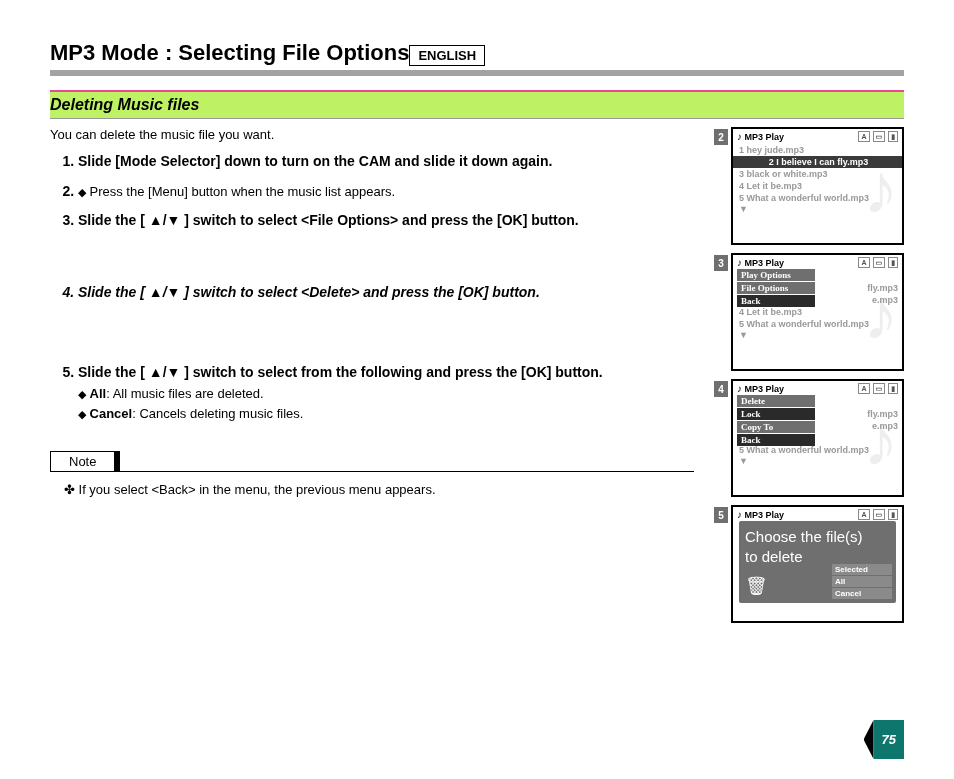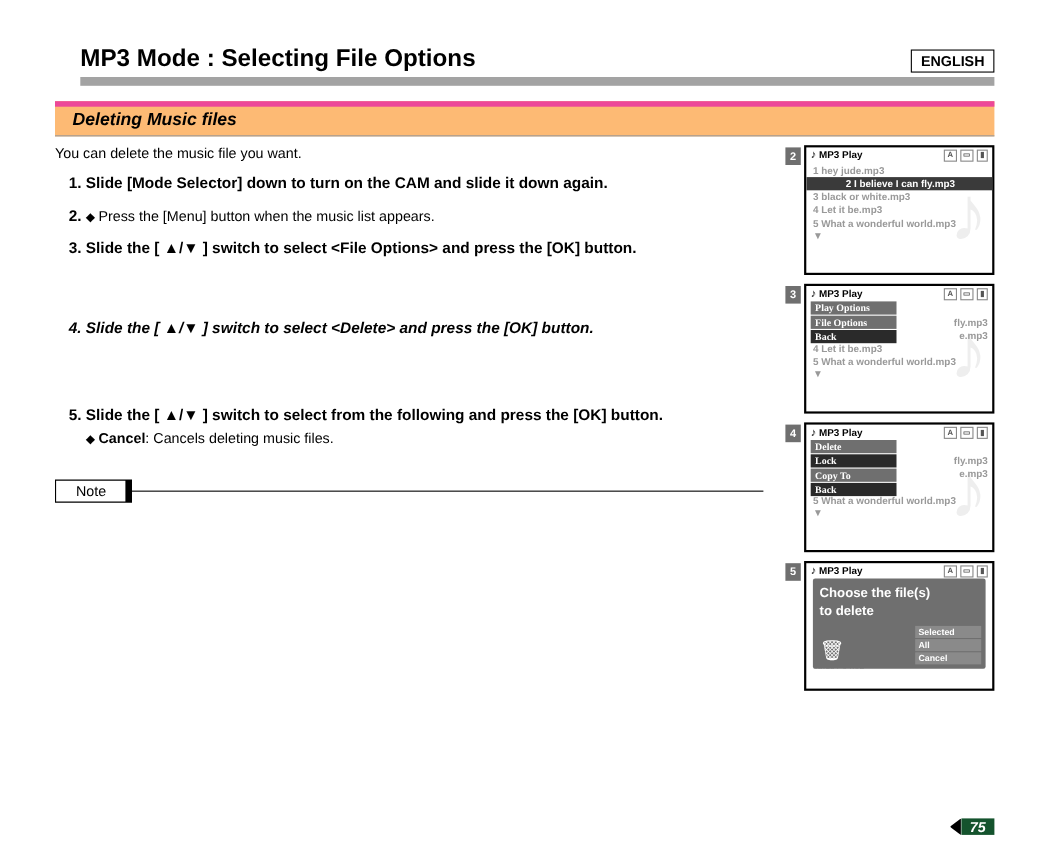--- a/index.html
+++ b/index.html
@@ -1,33 +1,33 @@
 <!DOCTYPE html>
 <html><head>
 <meta charset="utf-8">
 <style>
   * { box-sizing: border-box; margin: 0; padding: 0; }
   body { font-family: Arial, Helvetica, sans-serif; background: #fff; width: 954px; height: 779px; position: relative; padding: 40px 50px 30px 50px; font-size: 13px; color: #000; }
-  .header-row { display: flex; justify-content: space-between; align-items: flex-end; border-bottom: 8px solid #a3a3a3; padding-bottom: 4px; margin-bottom: 14px; margin-left: 23px; }
+  .header-row { display: flex; align-items: flex-end; border-bottom: 6px solid #a3a3a3; padding-bottom: 4px; margin-bottom: 14px; }
   .page-title { font-size: 22px; font-weight: bold; }
   .lang-badge { border: 1.5px solid #000; padding: 2px 8px; font-weight: bold; font-size: 13px; }
-  .subtitle-bar { background: #fdba74; font-weight: bold; font-style: italic; font-size: 16px; padding: 4px 16px; margin-bottom: 8px; border-top: 5px solid #ec4899; border-bottom: 1px solid #999;}
+  .subtitle-bar { background: #bef264; font-weight: bold; font-style: italic; font-size: 16px; padding: 4px 0; margin-bottom: 8px; border-top: 2px solid #ec4899; border-bottom: 1px solid #999;}
   .content-area { display: flex; gap: 20px; }
   .left-col { flex: 1; }
   .right-col { width: 190px; display: flex; flex-direction: column; gap: 8px; }
   .intro { margin-bottom: 10px; }
   ol.steps { list-style: decimal; padding-left: 28px; }
   ol.steps > li { font-weight: bold; margin-bottom: 10px; line-height: 1.4; font-size: 14px; }
   ol.steps > li .sub { font-weight: normal; font-size: 13px; margin-top: 2px; margin-left: 0; }
   .sub::before { content: "◆ "; font-size: 11px; }
   .sub b { font-weight: bold; }
   .gap-step4 { margin-top: 53px; font-style: italic; }
   .gap-step5 { margin-top: 60px; }
   .note-box { margin-top: 28px; }
-  .note-label-row { display: flex; align-items: center; }
+  .note-label-row { display: flex; align-items: flex-end; }
   .note-label { border: 1px solid #000; border-right: 6px solid #000; padding: 2px 18px; font-size: 13px; background:#fff; }
   .note-divider { flex:1; height:1px; background:#000; margin-left:-1px; }
   .note-body { margin-top: 10px; padding-left: 14px; font-size: 13px; }
   .note-body::before { content: "✤ "; }
   
   .screen-wrap { display: flex; align-items: flex-start; gap: 3px; }
   .step-num { width: 14px; height: 16px; background: #6f6f6f; color: #fff; font-size: 10px; display: flex; align-items: center; justify-content: center; font-weight: bold; margin-top:2px;}
   .screen { flex:1; border: 2px solid #000; background: #fff; font-size: 9px; position: relative; height: 118px; overflow:hidden; }
   .screen-head { display:flex; align-items:center; justify-content:space-between; padding:2px 4px; font-weight:bold; font-size:9px; }
   .head-icons { display:flex; gap:3px; font-size:8px; color:#555;}
@@ -35,26 +35,26 @@
   .note-icon { font-size:10px; }
   .music-note-bg { position:absolute; right:4px; top:20px; font-size:70px; color:#eee; z-index:0; pointer-events:none; }
   .list { position:relative; z-index:1; }
   .row { padding:1px 4px 1px 6px; color:#999; font-weight:bold; white-space:nowrap; overflow:hidden; text-overflow:ellipsis;}
   .row.sel { background:#3a3a3a; color:#fff;text-align:center; }
   .tri-down { color:#999; font-size:9px; padding-left:6px;}
   .menu-overlay { position:absolute; top:14px; left:4px; z-index:2; width:78px;}
   .menu-overlay .mi { background:#6f6f6f; color:#fff; font-weight:bold; font-size:9px; padding:1px 4px; margin-bottom:1px;font-family:Liberation Serif, serif; }
   .menu-overlay .mi.dark { background:#2a2a2a; }
   .dialog { position:absolute; top:14px; left:6px; right:6px; bottom:18px; background:#6f6f6f; z-index:2; padding:6px 6px; color:#fff; border-radius:2px;}
-  .dialog .dtxt { font-weight:bold; font-size:12px; line-height:1.3; }
+  .dialog .dtxt { font-weight:normal; font-size:15px; line-height:1.3; }
   .dialog .dopts { position:absolute; right:4px; bottom:4px; width:60px; }
   .dialog .dopt { background:#8a8a8a; color:#fff; font-size:8px; font-weight:bold; padding:1px 3px; margin-top:1px; }
   .trash { position:absolute; left:6px; bottom:6px; font-size:18px; color:#fff; }
   .timecode { position:absolute; left:6px; bottom:16px; font-size:8px; color:#bbb; z-index:1;}
-  .page-num { position:absolute; bottom:20px; right:50px; background:#14532d; color:#fff; font-weight:bold; font-style:italic; padding:0 8px; font-size:13px; }
+  .page-num { position:absolute; bottom:20px; right:50px; background:#0f766e; color:#fff; font-weight:bold; font-style:italic; padding:12px 8px; font-size:13px; }
   .page-num::before { content:""; position:absolute; left:-10px; top:0; bottom:0; width:10px; background:#000; clip-path: polygon(100% 0, 100% 100%, 0 50%);}
   .arrows { font-family: Arial; }
 </style>
 </head>
 <body>
 
 <div class="header-row">
   <div class="page-title">MP3 Mode : Selecting File Options</div>
   <div class="lang-badge">ENGLISH</div>
 </div>
@@ -72,29 +72,31 @@
         <div class="sub">Press the [Menu] button when the music list appears.</div>
       </li>
       <li>
         <span class="arrows">Slide the [ ▲/▼ ] switch to select &lt;File Options&gt; and press the [OK] button.</span>
       </li>
       <li class="gap-step4">
         <span class="arrows">Slide the [ ▲/▼ ] switch to select &lt;Delete&gt; and press the [OK] button.</span>
       </li>
       <li class="gap-step5">
         <span class="arrows">Slide the [ ▲/▼ ] switch to select from the following and press the [OK] button.</span>
+        <div class="sub"><b>All</b><span>: All music files are deleted.</span></div>
         <div class="sub"><b>Cancel</b><span>: Cancels deleting music files.</span></div>
       </li>
     </ol>
 
     <div class="note-box">
       <div class="note-label-row">
         <div class="note-label">Note</div>
         <div class="note-divider"></div>
       </div>
+      <div class="note-body">If you select &lt;Back&gt; in the menu, the previous menu appears.</div>
     </div>
   </div>
 
   <div class="right-col">
 
     <div class="screen-wrap">
       <div class="step-num">2</div>
       <div class="screen">
         <div class="music-note-bg">♪</div>
         <div class="screen-head">

